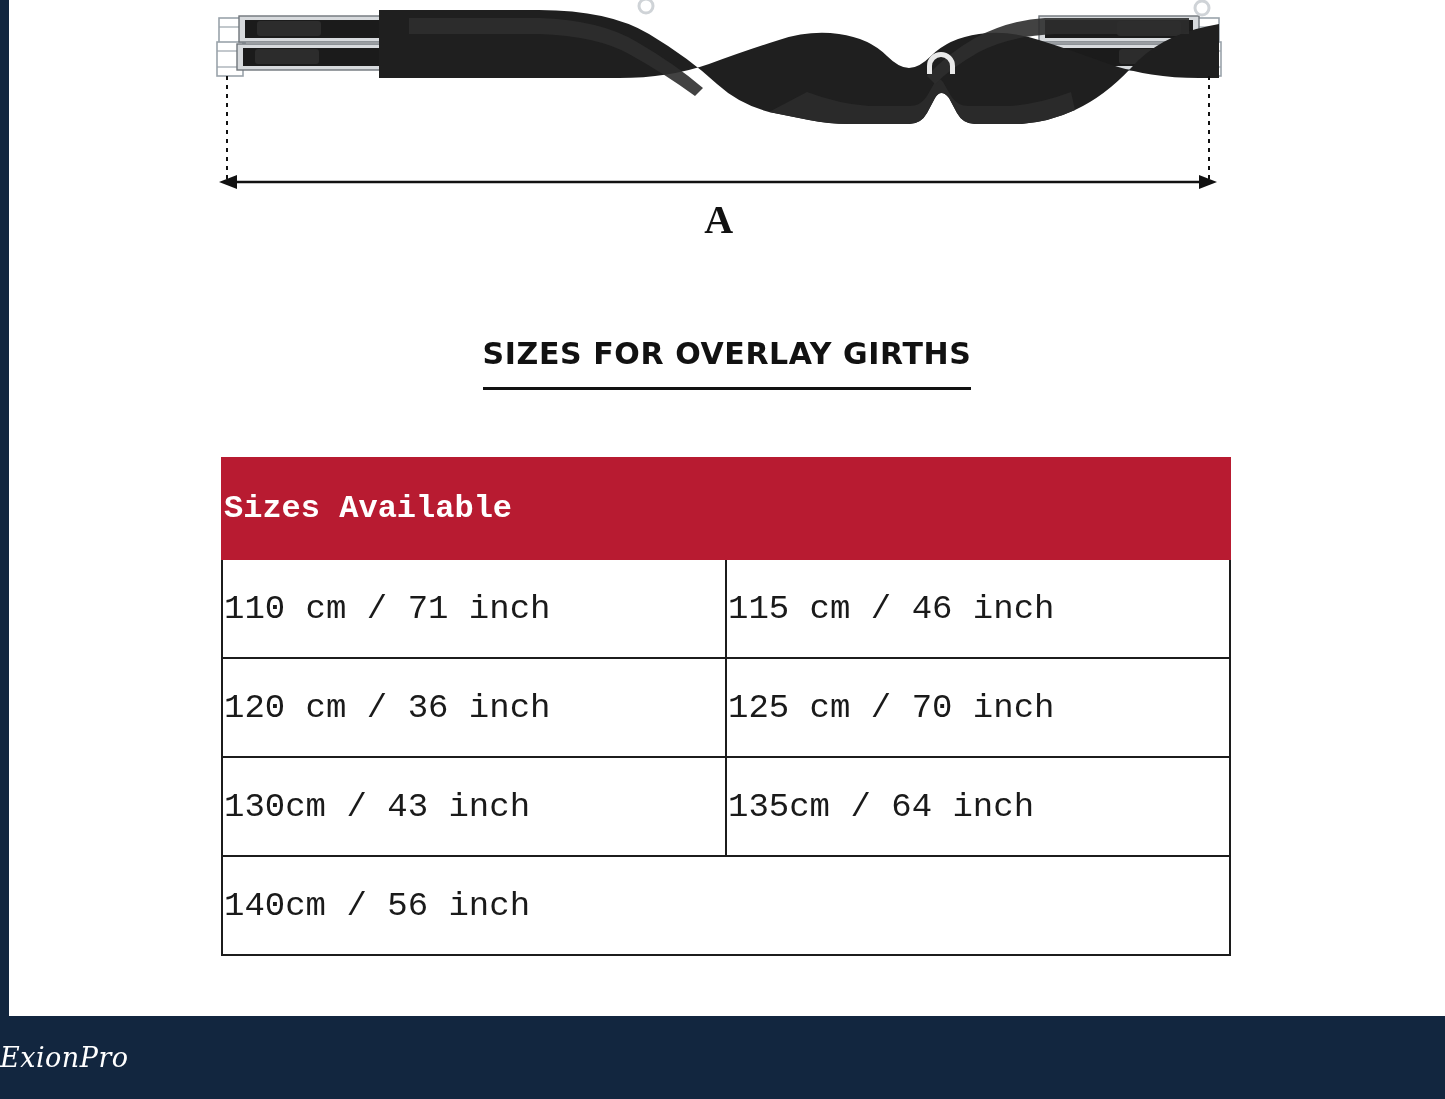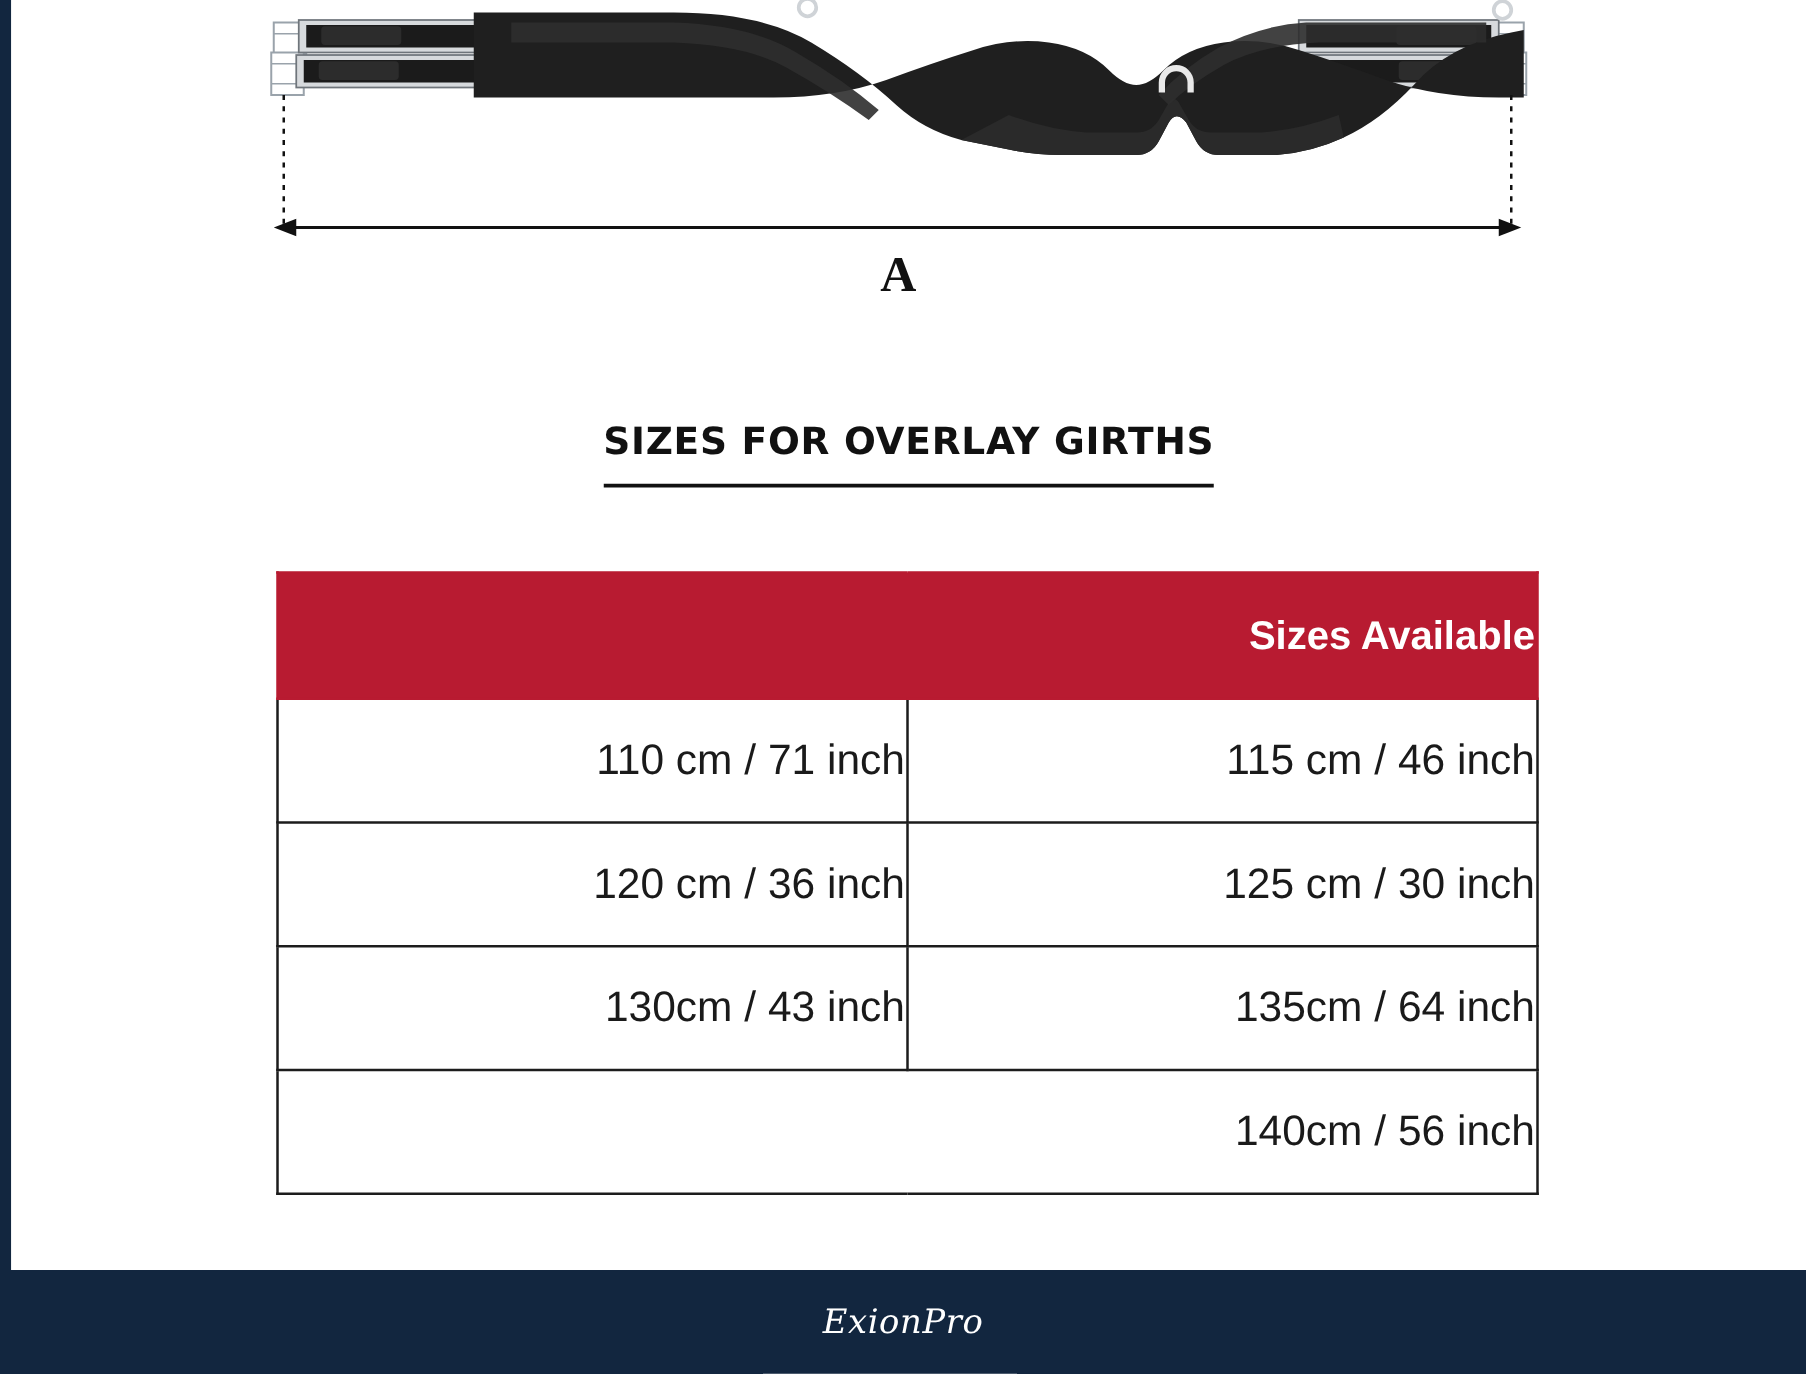--- a/index.html
+++ b/index.html
@@ -82,24 +82,24 @@
   .size-table {
     position: absolute;
     left: 212px;
     top: 457px;
     width: 1010px;
     border-collapse: collapse;
     table-layout: fixed;
   }
   .size-table td {
     border: 2px solid #1c1c1c;
-    text-align: right;
+    text-align: left;
     font-size: 34px;
     color: #1a1a1a;
-    font-family: Liberation Sans, sans-serif;
+    font-family: Liberation Mono, monospace;
   }
   .size-table td.header-cell {
     background: #b81b31;
     color: #ffffff;
     font-size: 32px;
     font-weight: 700;
     height: 97px;
     border-color: #b81b31;
   }
   .size-table td.size-cell {
@@ -116,21 +116,20 @@
     height: 83px;
     background: #12263f;
   }
   .brand {
     position: absolute;
     left: 0;
     top: 0;
     width: 1445px;
     height: 83px;
     line-height: 83px;
-    text-align: center;
     color: #ffffff;
     font-size: 27px;
     font-style: italic;
     font-family: "DejaVu Serif", serif;
     letter-spacing: 0.5px;
   }
 </style>
 </head>
 <body>
 
@@ -218,21 +217,21 @@
     <tbody>
       <tr>
         <td class="header-cell" colspan="2">Sizes Available</td>
       </tr>
       <tr>
         <td class="size-cell">110 cm / 71 inch</td>
         <td class="size-cell">115 cm / 46 inch</td>
       </tr>
       <tr>
         <td class="size-cell">120 cm / 36 inch</td>
-        <td class="size-cell">125 cm / 30 inch</td>
+        <td class="size-cell">125 cm / 70 inch</td>
       </tr>
       <tr>
         <td class="size-cell">130cm / 43 inch</td>
         <td class="size-cell">135cm / 64 inch</td>
       </tr>
       <tr>
         <td class="size-cell" colspan="2">140cm / 56 inch</td>
       </tr>
     </tbody>
   </table>

